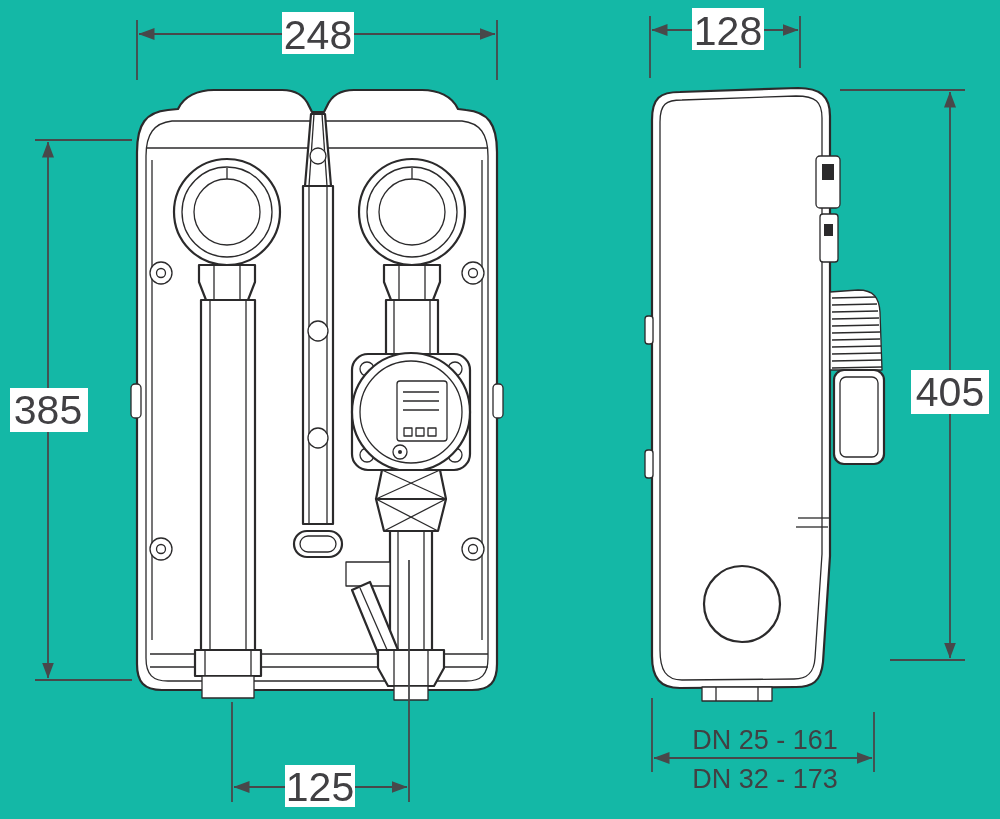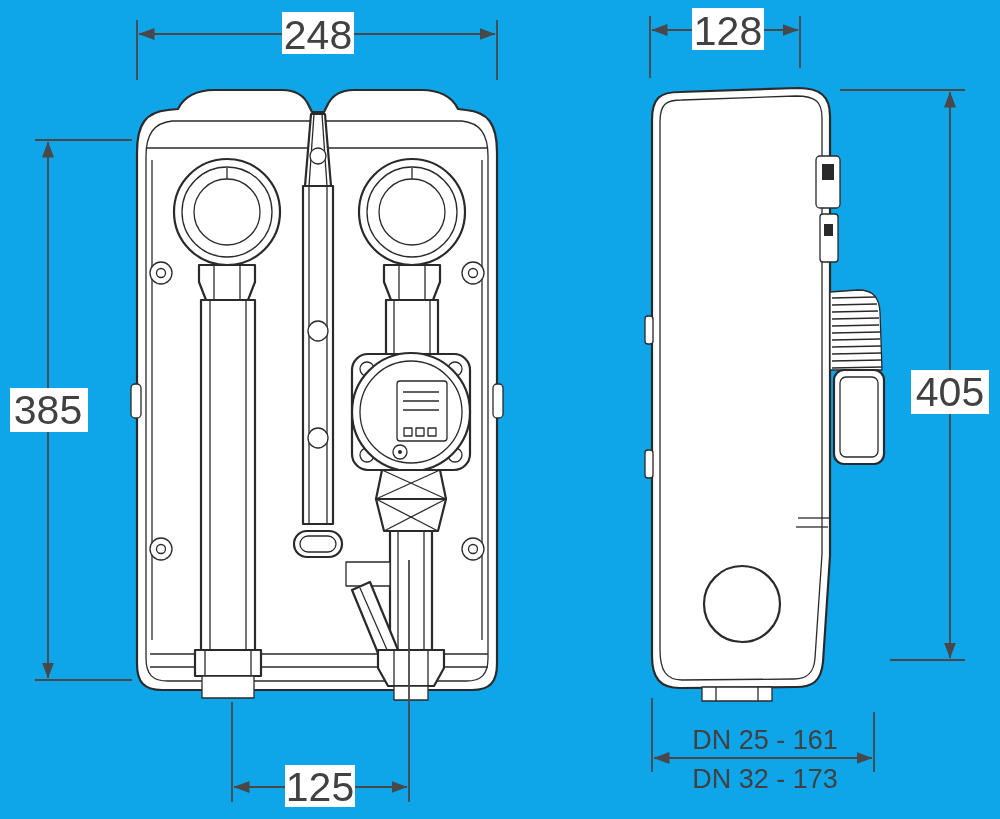--- a/index.html
+++ b/index.html
@@ -1,16 +1,16 @@
 <!DOCTYPE html>
 <html><head>
 <meta charset="utf-8">
 <style>
   html,body{margin:0;padding:0;background:#fff;}
-  .stage{position:relative;width:1000px;height:819px;background:#0ea5e9;overflow:hidden;}
+  .stage{position:relative;width:1000px;height:819px;background:#14b8a6;overflow:hidden;}
   svg{display:block;}
   .outline{stroke:#2b2a2b;stroke-width:2.2;fill:none;stroke-linejoin:round;stroke-linecap:round;}
   .outline-f{stroke:#2b2a2b;stroke-width:2.2;fill:#fff;stroke-linejoin:round;}
   .thin{stroke:#2b2a2b;stroke-width:1.3;fill:none;stroke-linejoin:round;}
   .thin-f{stroke:#2b2a2b;stroke-width:1.3;fill:#fff;stroke-linejoin:round;}
   .dark{fill:#2b2a2b;stroke:none;}
   .dim{stroke:#48484a;stroke-width:1.8;fill:none;}
   .dim-text{font-family:"Liberation Sans",sans-serif;font-size:41px;fill:#414043;}
   .dn-text{font-family:"Liberation Sans",sans-serif;font-size:27px;fill:#414043;}
   .mid{text-anchor:middle;}

